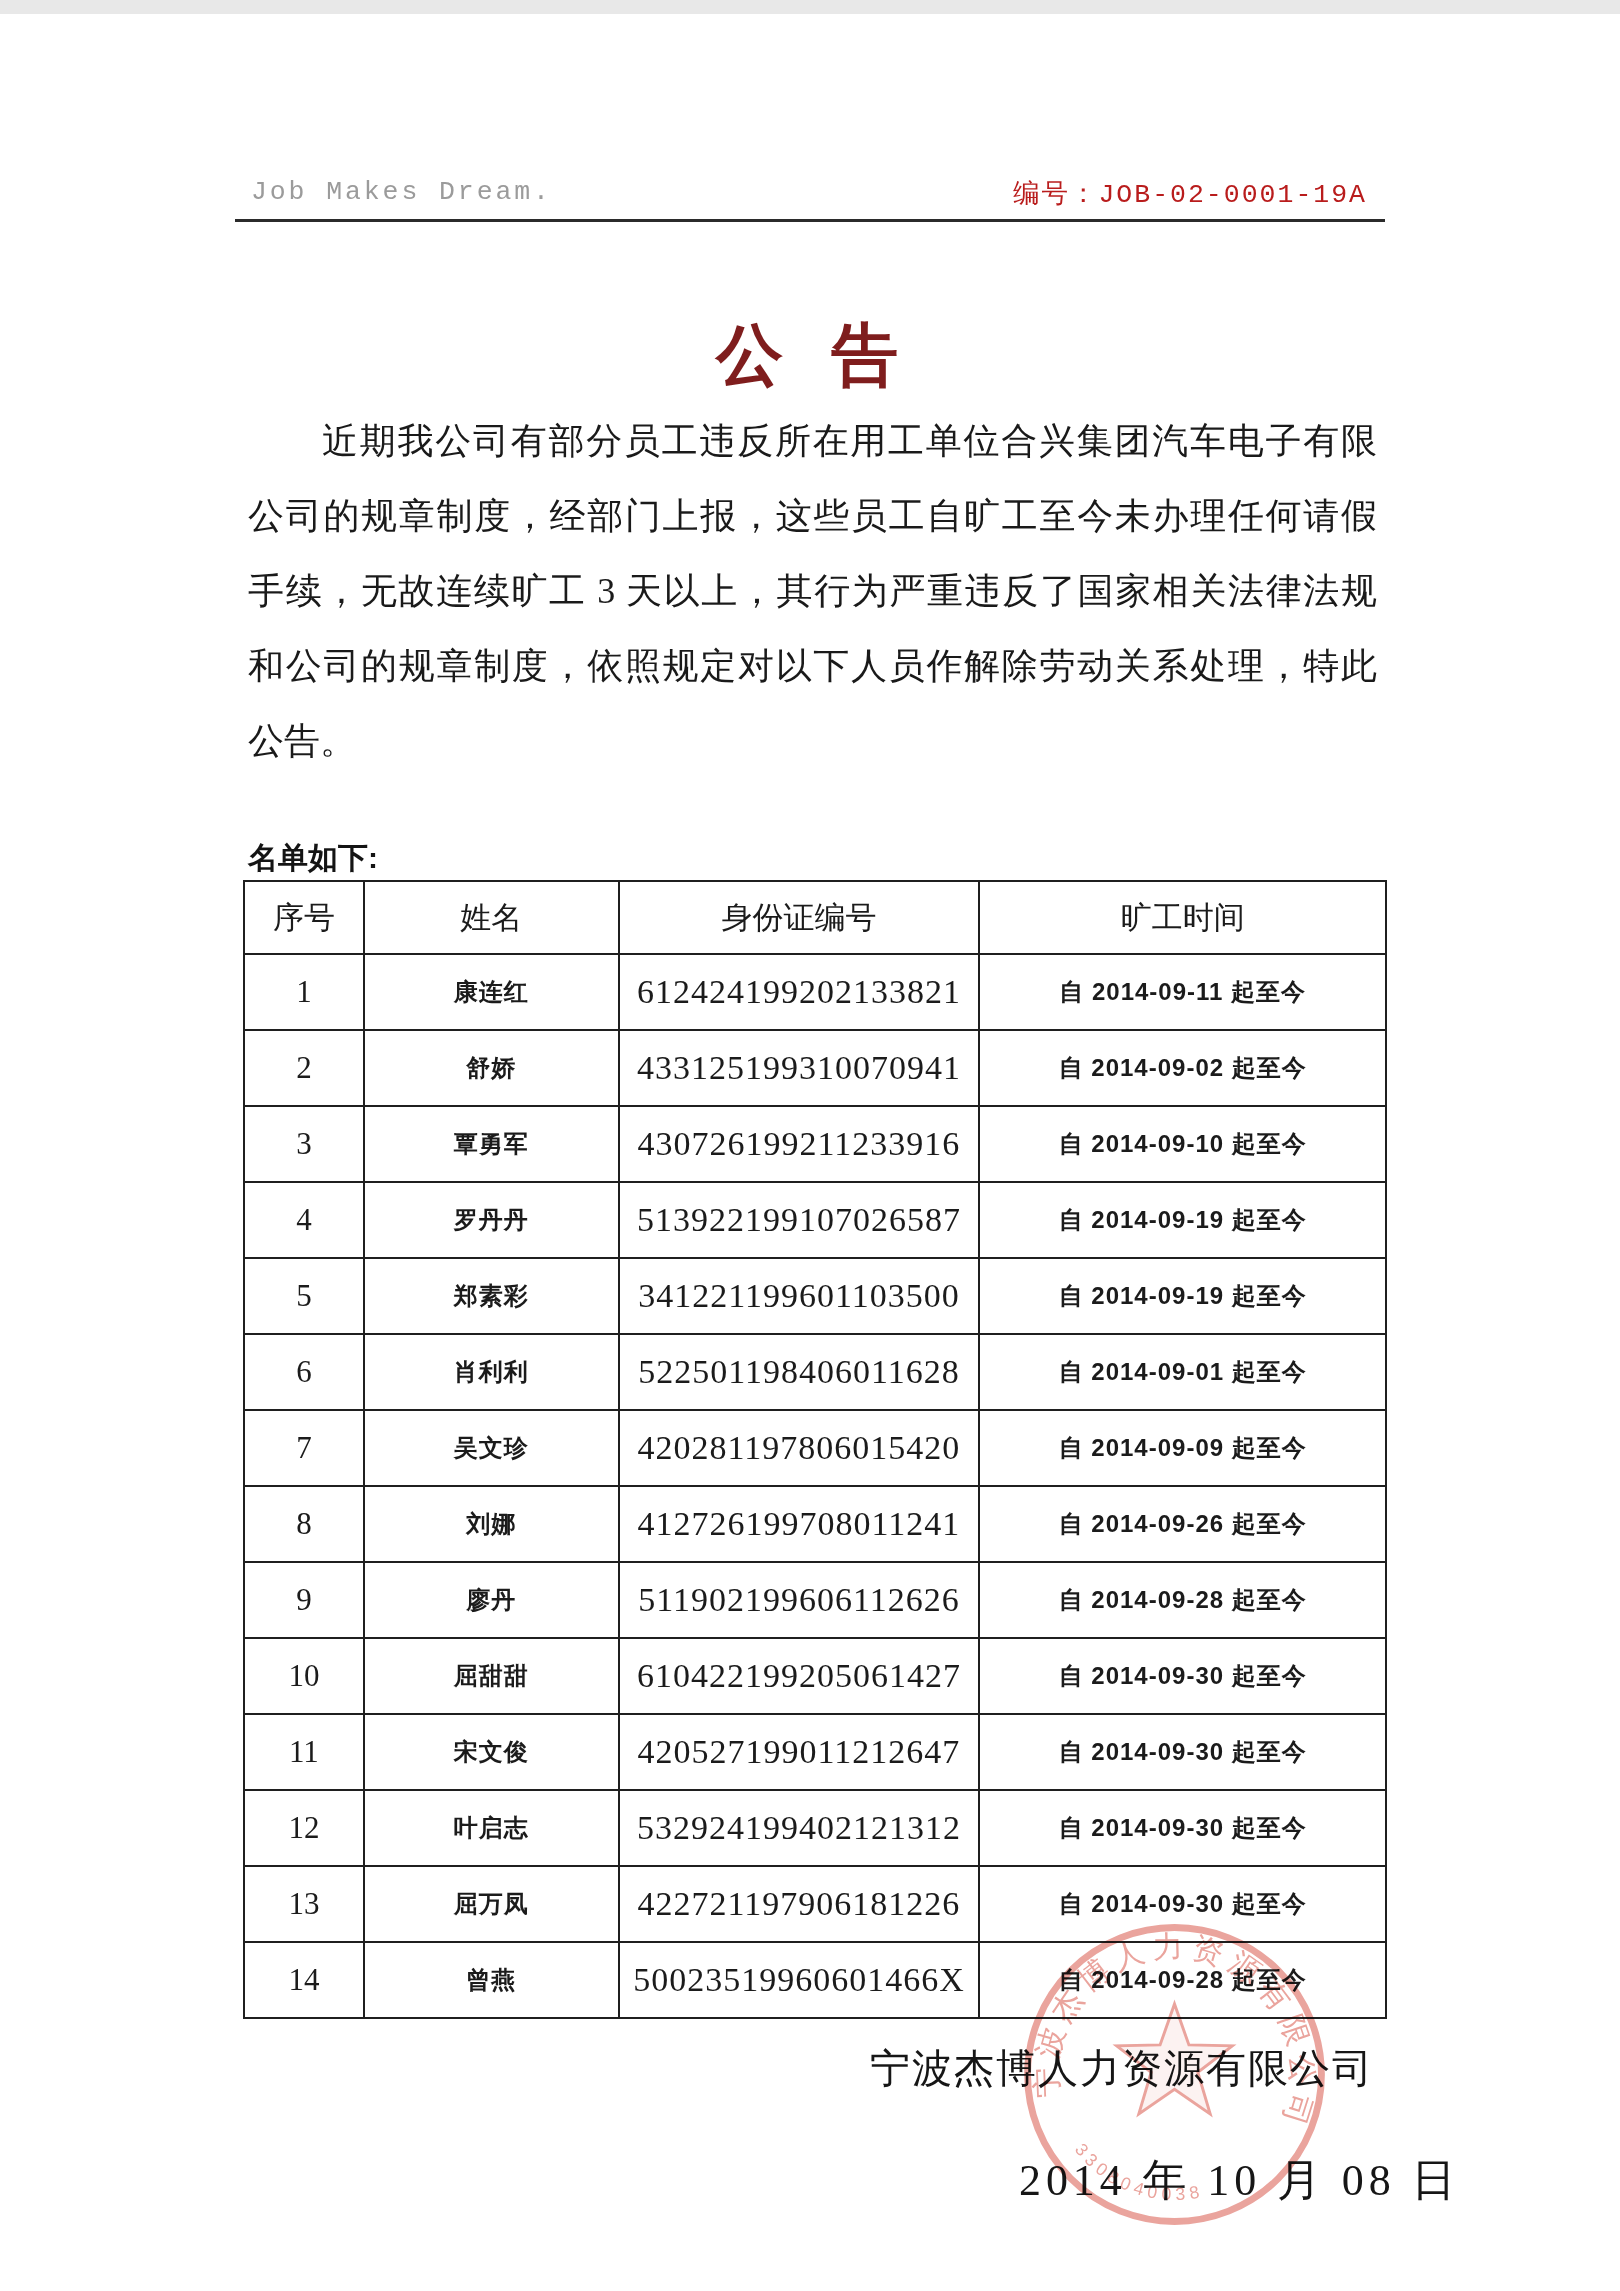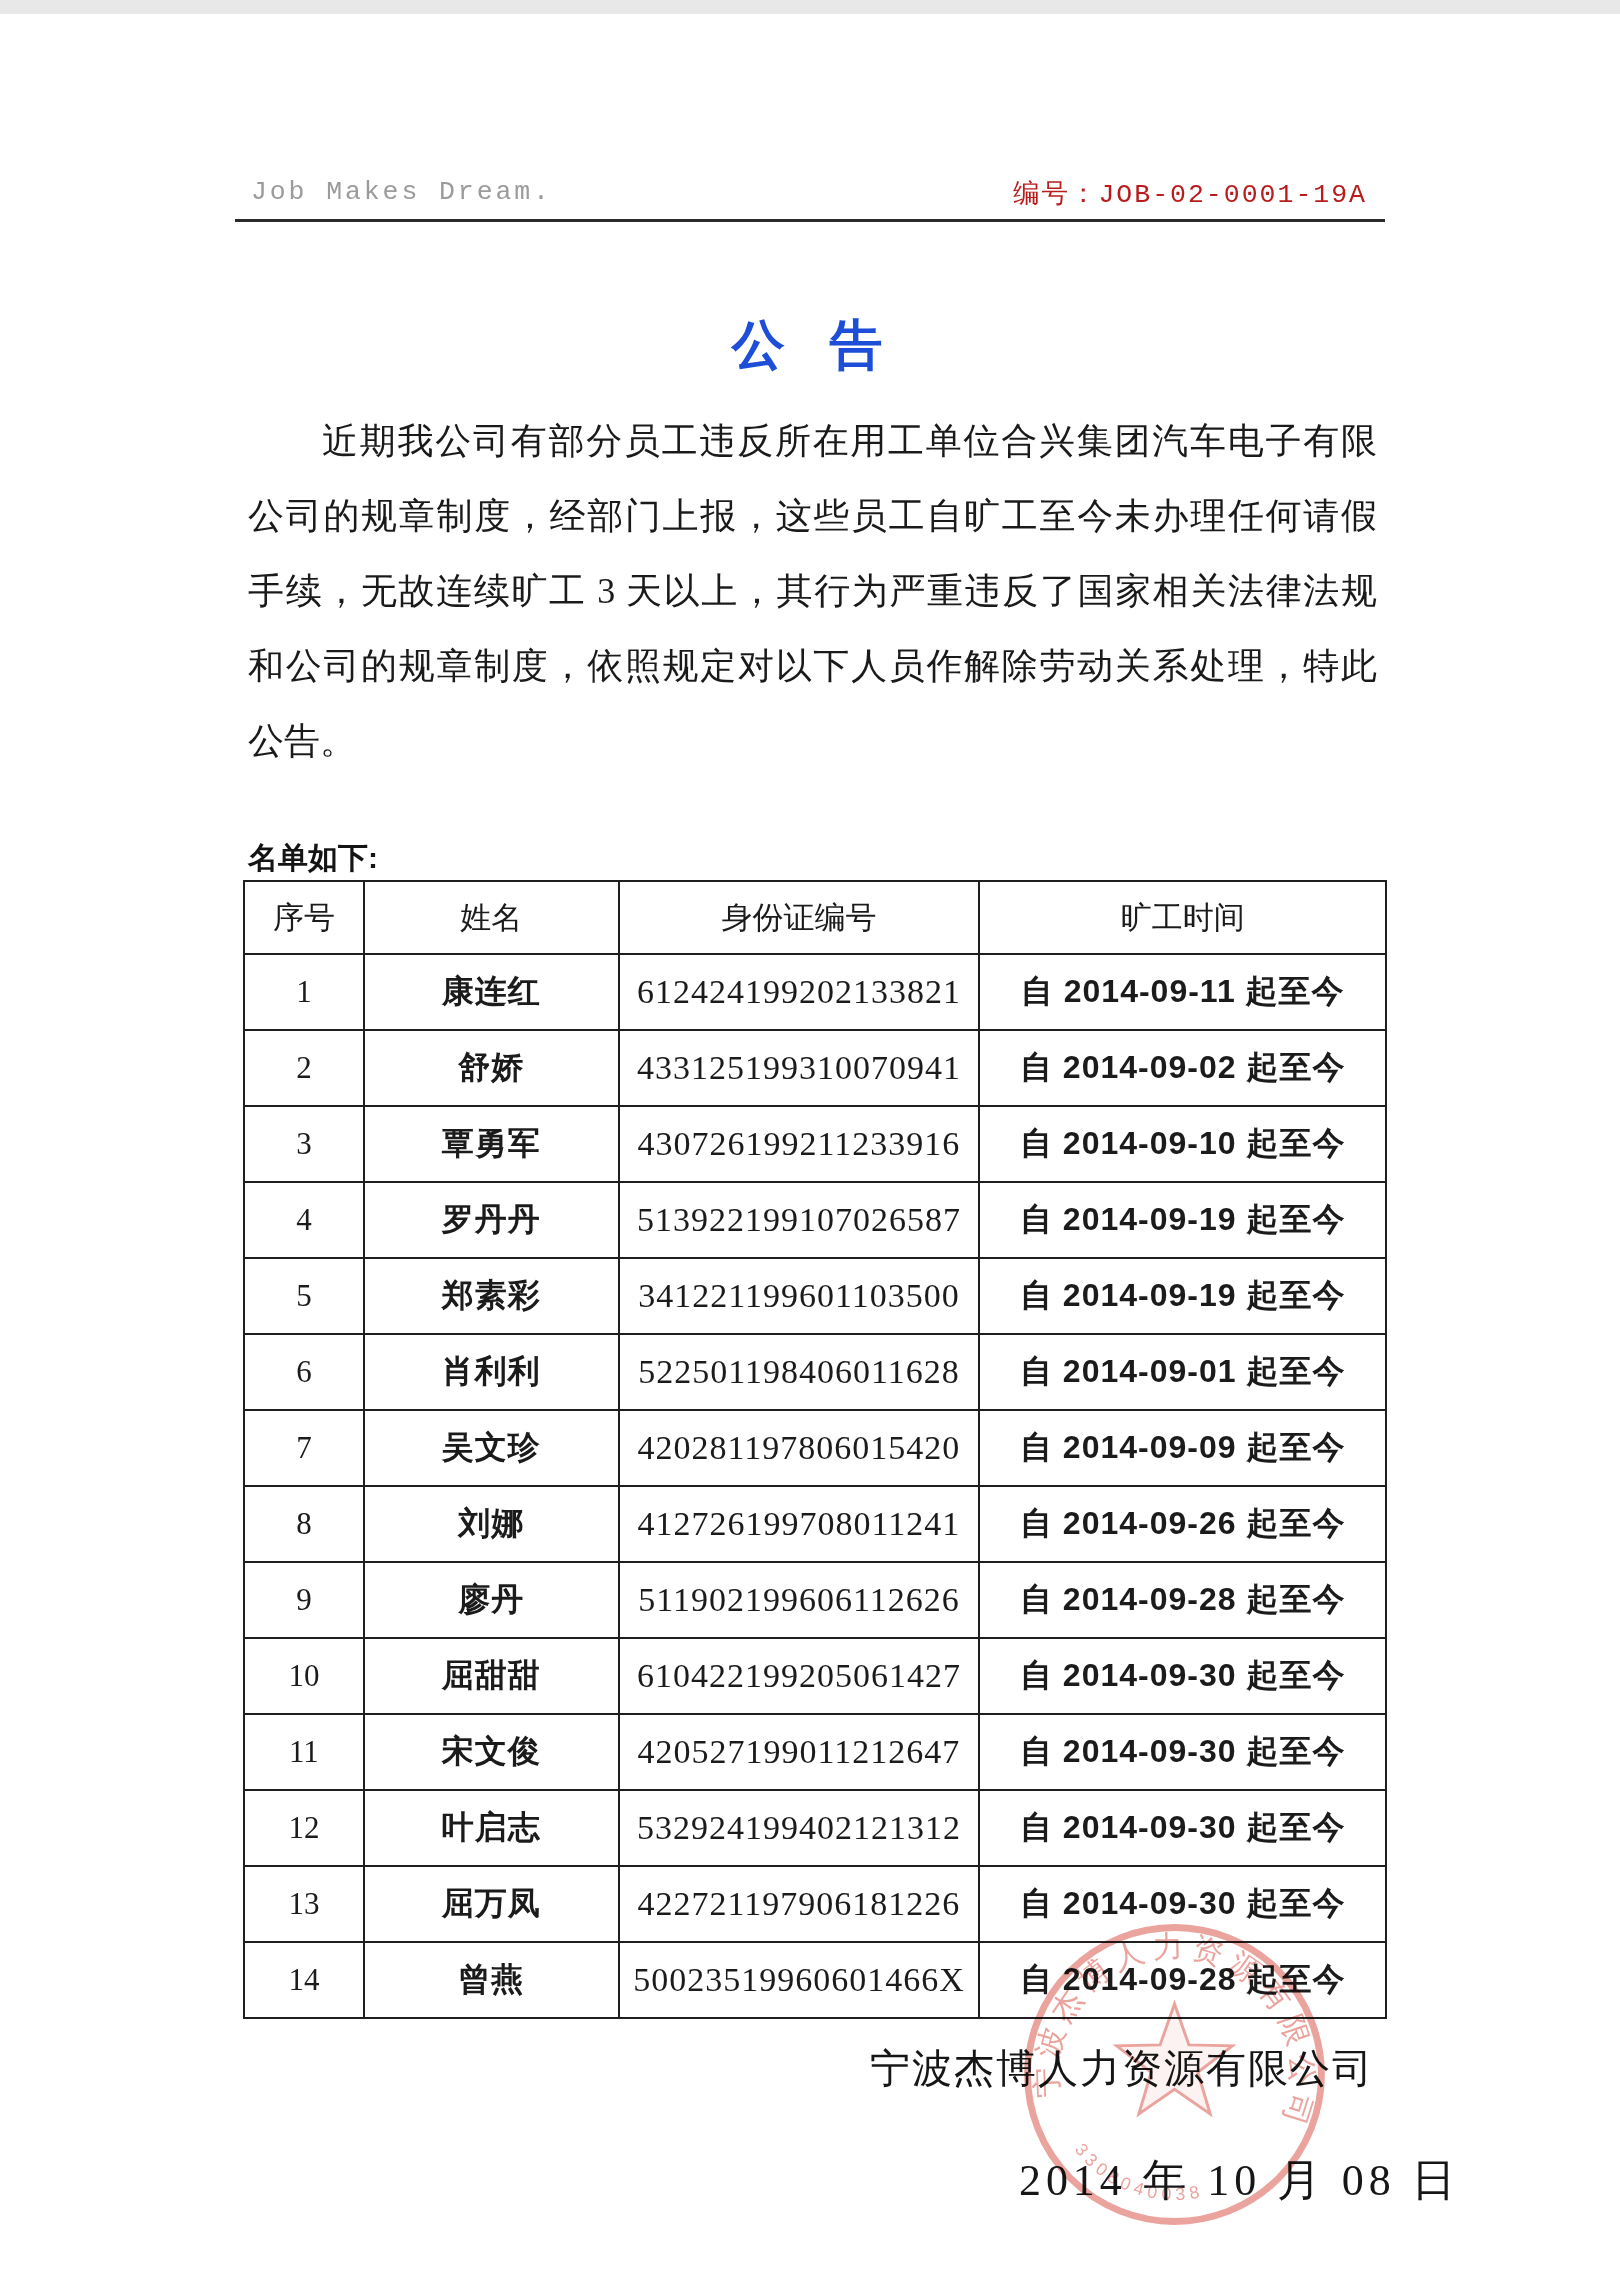--- a/index.html
+++ b/index.html
@@ -24,22 +24,22 @@
     font-size:26.5px;letter-spacing:2px;color:#b91c1c;
   }
   .header-rule{
     position:absolute;left:235px;top:205px;width:1150px;height:2.9px;
     background:#2b2b2b;
   }
   
   .title{
     position:absolute;left:243px;top:296px;width:1144px;
     text-align:center;
-    font-size:53px;font-weight:900;letter-spacing:15.7px;
-    color:#1d4ed8;
+    font-size:67px;font-weight:900;letter-spacing:15.7px;
+    color:#7f1d1d;
   }
   
   .para{
     position:absolute;left:248px;top:390px;width:1129px;
   }
   .para-line{
     height:75px;line-height:75px;
     font-size:36px;
     text-align:justify;text-align-last:justify;
     white-space:nowrap;
@@ -65,21 +65,21 @@
     padding:0;
   }
   table.roster thead tr{height:73px;}
   table.roster tbody tr{height:76px;}
   table.roster th{font-size:31px;font-weight:400;}
   table.roster td{font-size:32px;}
   table.roster td:nth-child(1){font-size:31px;}
   table.roster td:nth-child(2),
   table.roster td:nth-child(4){
     font-family:"Liberation Sans","DejaVu Sans",sans-serif;
-    font-weight:700;font-size:32px;letter-spacing:1px;
+    font-weight:700;font-size:24px;letter-spacing:1px;
   }
   table.roster td:nth-child(3){
     font-size:34px;letter-spacing:1px;
   }
   
   .company{
     position:absolute;left:870px;top:2027px;
     font-size:40px;letter-spacing:2px;color:#161616;
   }
   .date{

